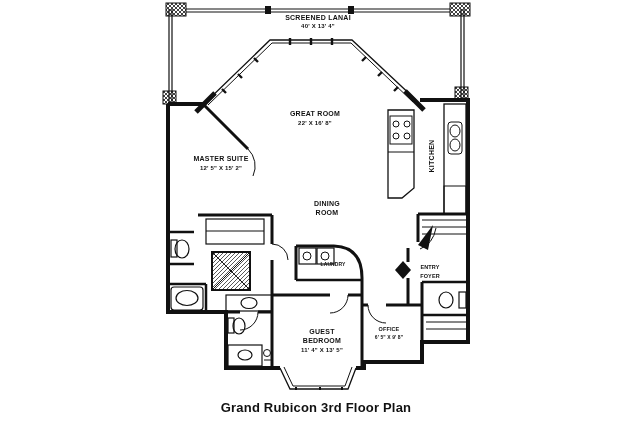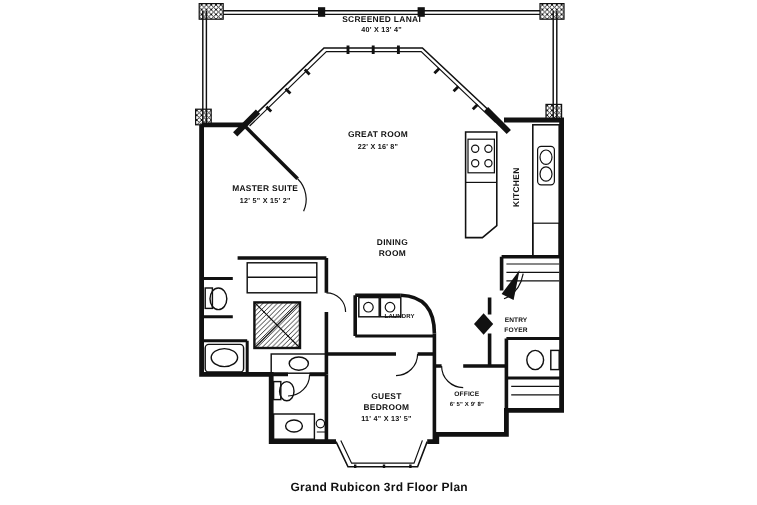--- a/index.html
+++ b/index.html
@@ -5,21 +5,21 @@
   html,body{margin:0;padding:0;background:#fff;width:631px;height:421px;overflow:hidden;}
   #stage{position:relative;width:631px;height:421px;background:#fff;
          font-family:"Liberation Sans", sans-serif;color:#111;}
   svg{position:absolute;left:0;top:0;}
   .lbl{position:absolute;transform:translate(-50%,-50%);white-space:nowrap;
        font-weight:bold;font-size:7px;letter-spacing:.25px;color:#111;text-align:center;}
   .dims{font-size:6px;letter-spacing:.2px;}
   .tiny{font-size:5px;letter-spacing:.1px;}
   .small{font-size:5.5px;letter-spacing:.1px;}
   .vert{transform:translate(-50%,-50%) rotate(-90deg);}
-  .caption{font-size:10px;letter-spacing:.2px;}
+  .caption{font-size:13px;letter-spacing:.2px;}
 </style>
 </head>
 <body>
 
 <div id="stage">
 
   <svg width="631" height="421" viewBox="0 0 631 421">
     <defs>
       <pattern id="xh" width="4" height="4" patternUnits="userSpaceOnUse">
         <path d="M0,0 L4,4 M4,0 L0,4" stroke="#111" stroke-width="0.8"></path>

